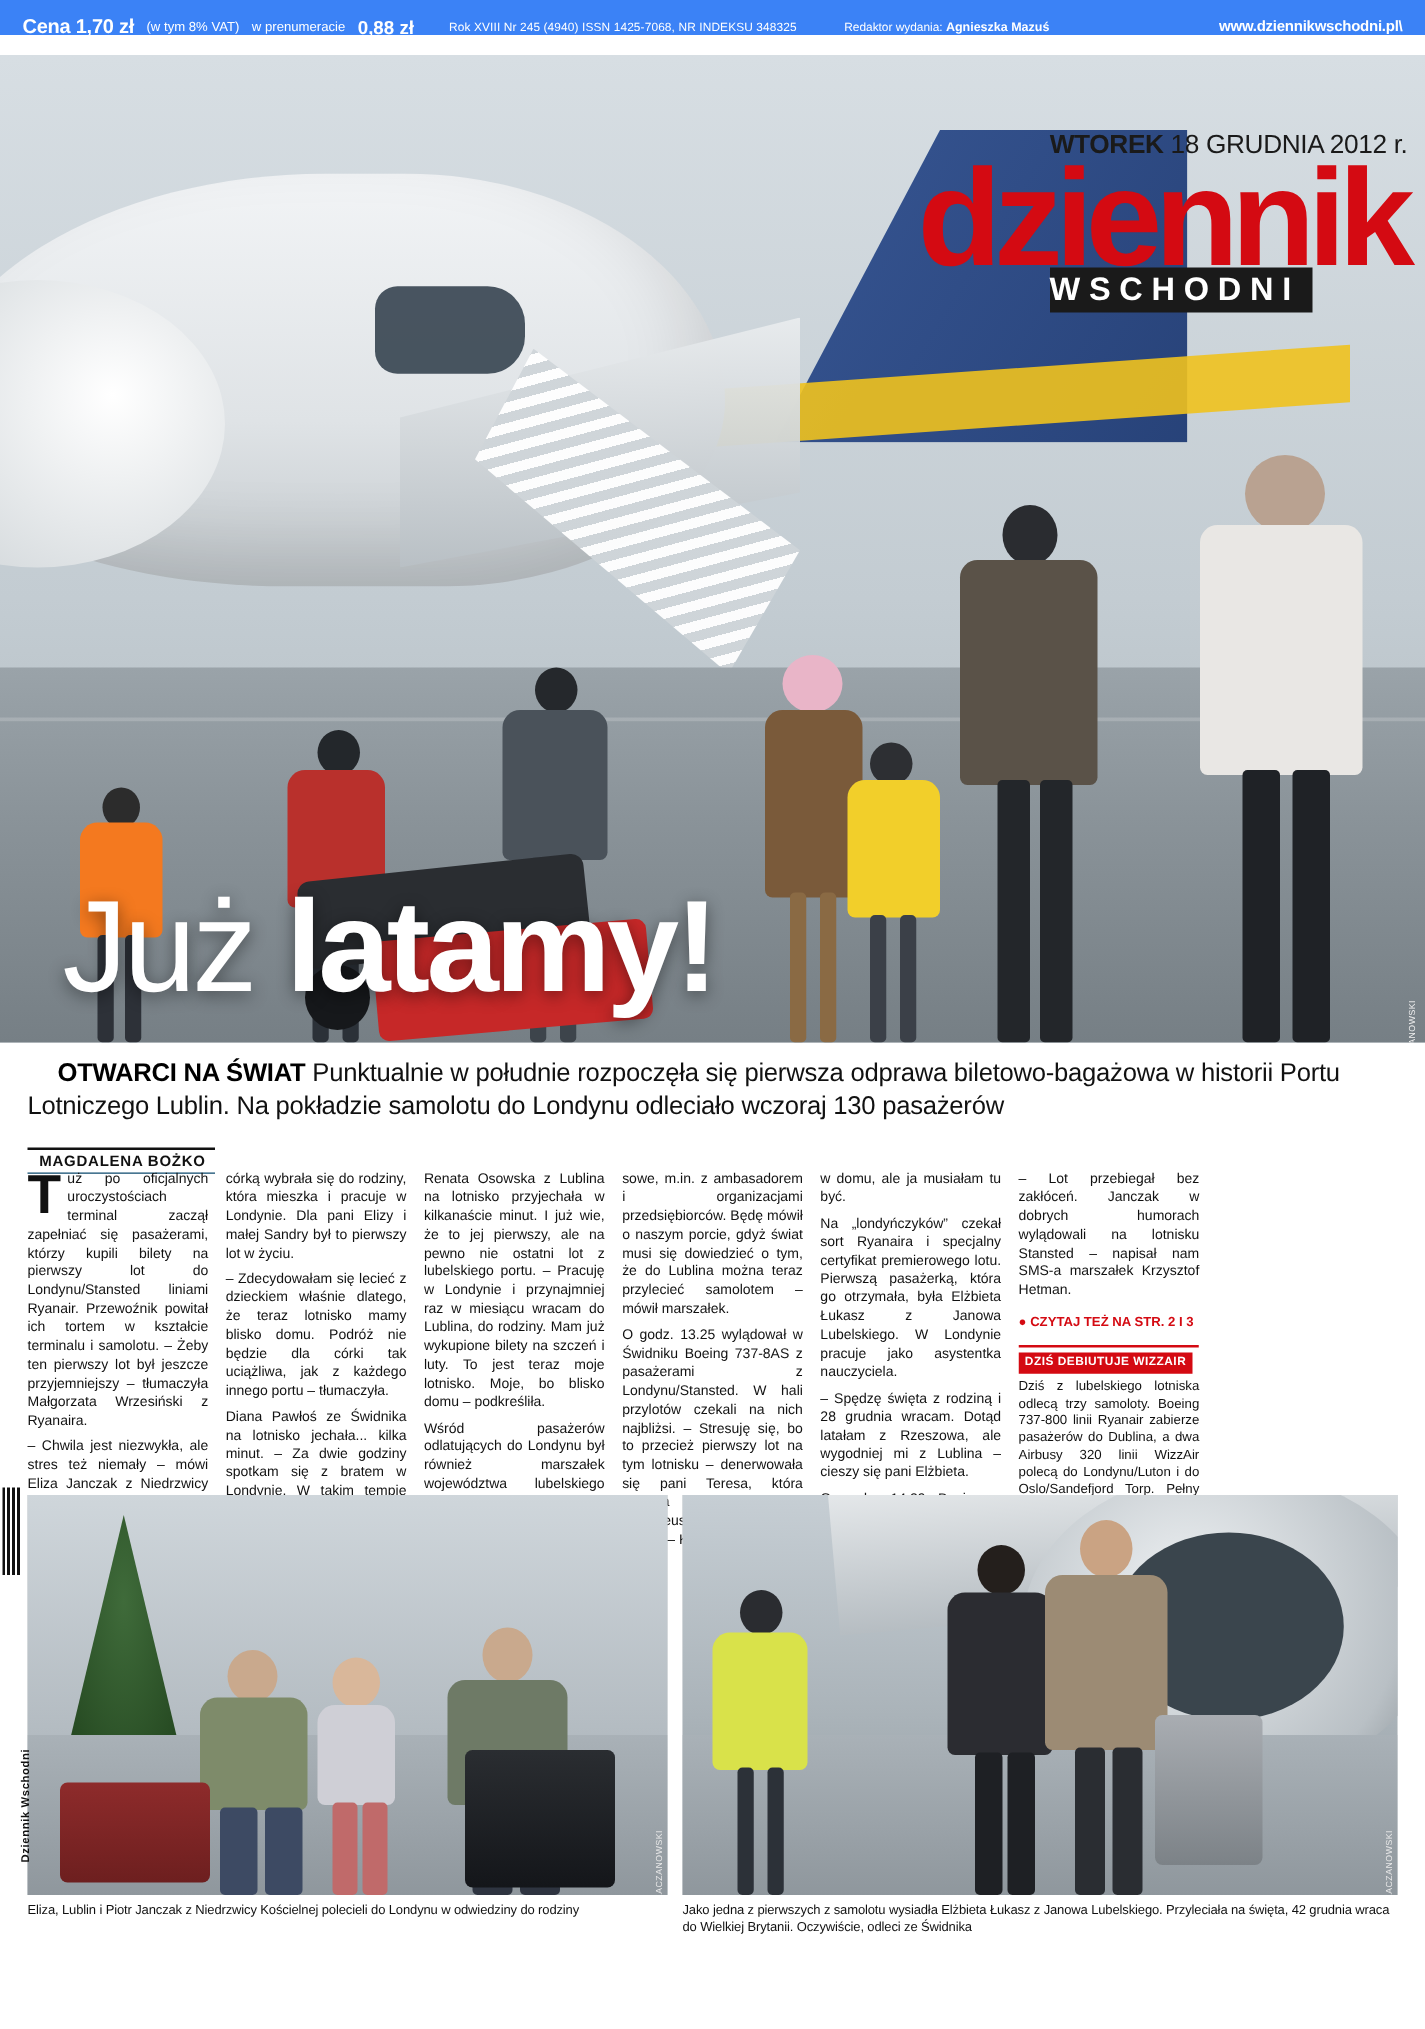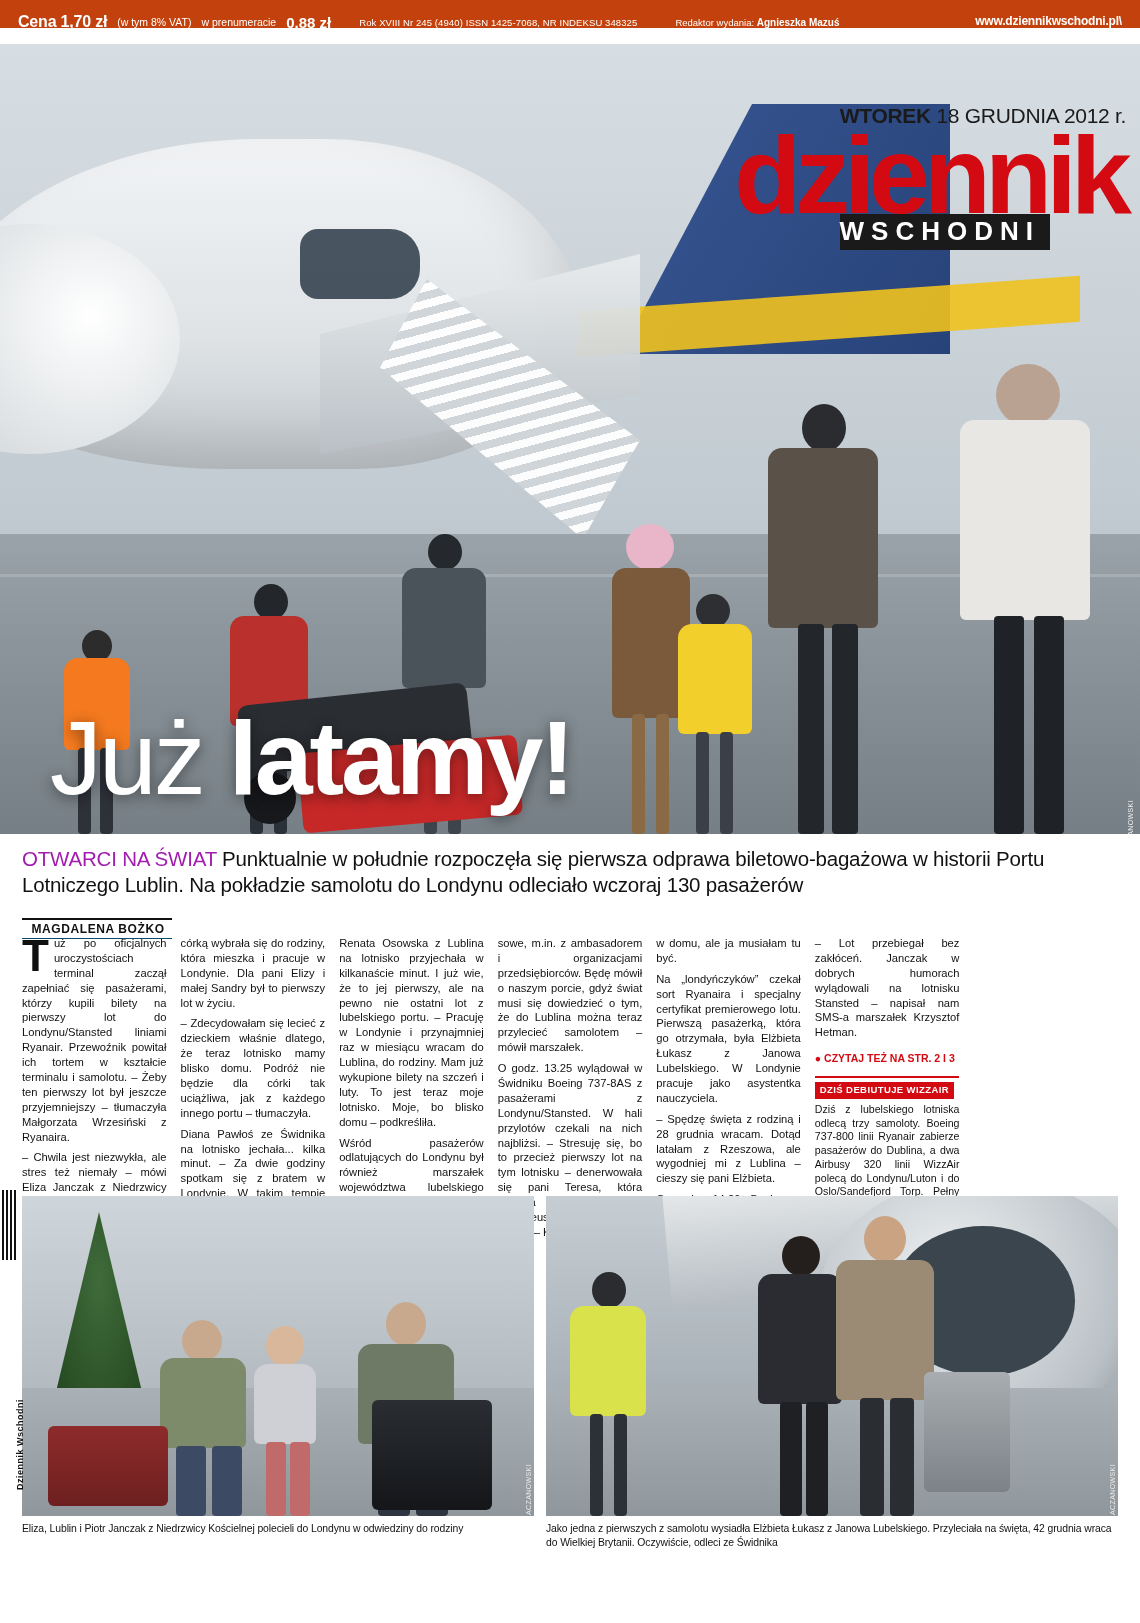--- a/index.html
+++ b/index.html
@@ -9,21 +9,21 @@
     background:#fff;
     font-family:"Liberation Sans", sans-serif;
     color:#111;
     overflow:hidden;
     position:relative;
   }
 
   
   .topbar {
     position:absolute; top:0; left:0; width:1140px; height:28px;
-    background:#c2410c;
+    background:#3b82f6;
   }
   .topbar-inner {
     position:absolute; left:18px; top:0; right:10px; height:44px;
     display:flex; align-items:center; gap:10px;
     color:#fff; font-size:13px; white-space:nowrap;
   }
   .price-main { font-weight:bold; font-size:16px; letter-spacing:-0.2px; }
   .price-small { font-size:10.5px; font-weight:normal; }
   .price-strong { font-weight:bold; font-size:15px; }
   .meta-small { font-size:9.5px; letter-spacing:0.1px; }
@@ -121,21 +121,21 @@
     position:absolute; right:6px; bottom:34px;
     transform:rotate(-90deg); transform-origin:100% 100%;
     font-size:7px; color:#f0f0f0; letter-spacing:.4px; white-space:nowrap;
   }
 
   
   .lead {
     position:absolute; top:846px; left:22px; width:1096px;
     font-size:20.5px; line-height:1.28; letter-spacing:-0.2px;
   }
-  .lead .kicker { color:#a21caf; font-weight:normal; }
+  .lead .kicker { color:#000000; font-weight:bold;margin-left:24px; }
 
   
   .byline-wrap { position:absolute; top:918px; left:22px; width:150px; }
   .byline {
     border-top:2px solid #111; border-bottom:1px solid #0c4a6e;
     font-size:12px; font-weight:bold; letter-spacing:.6px;
     padding:2px 0 2px 2px; text-align:center;
   }
 
   

